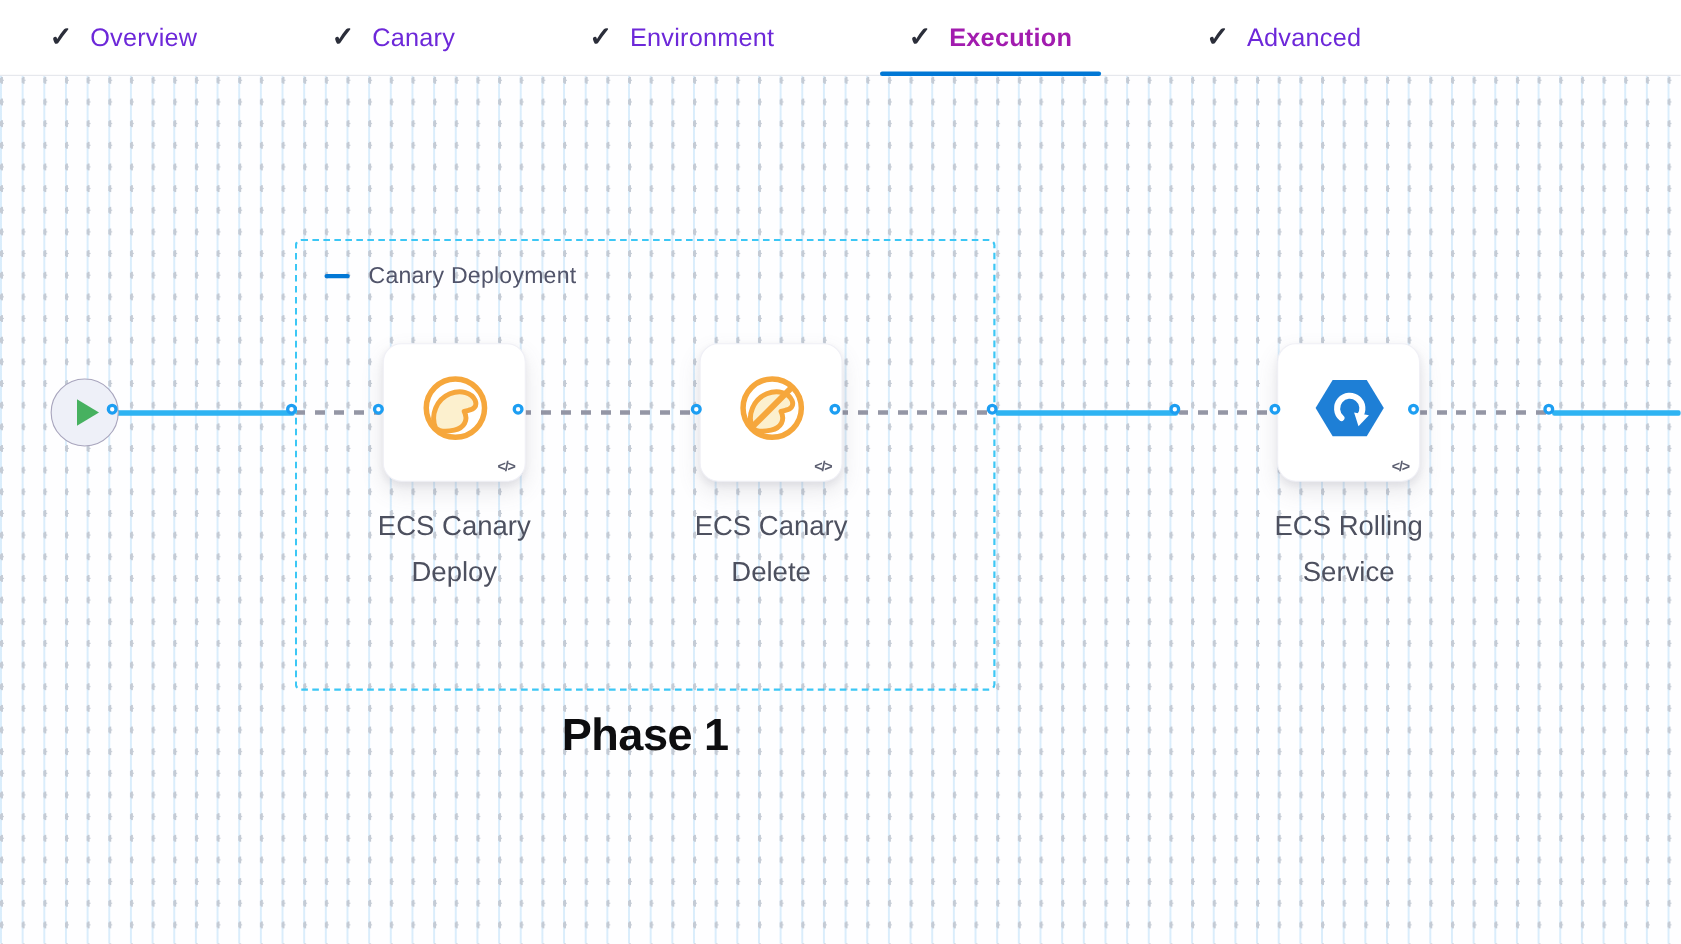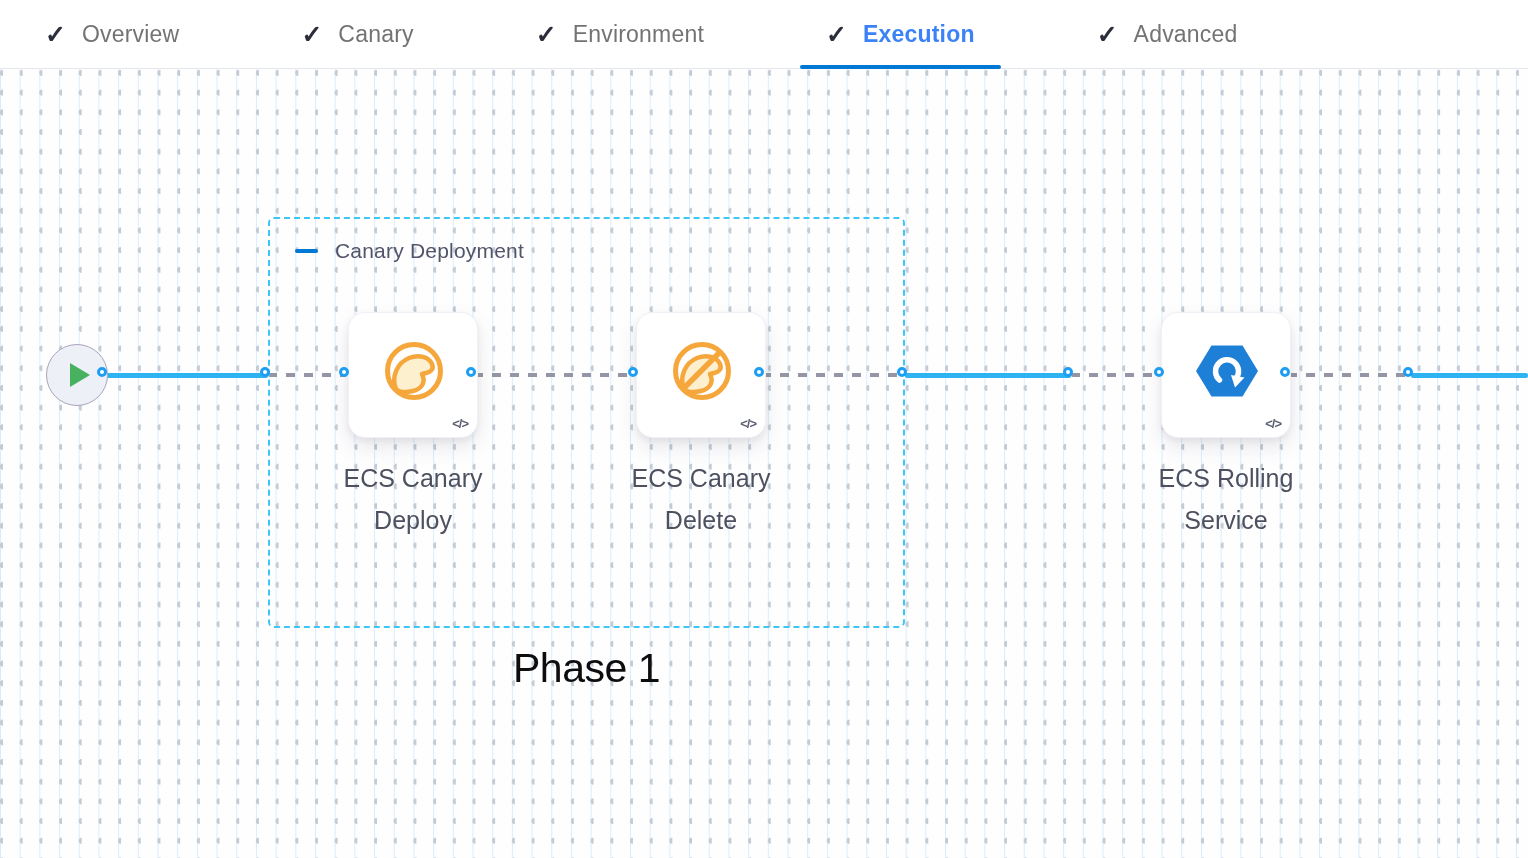--- a/index.html
+++ b/index.html
@@ -7,22 +7,22 @@
     font-family:"Liberation Sans", sans-serif; background:#fff; }
   .app { position:relative; width:1528px; height:858px; }
 
   
   .tabbar { position:absolute; top:0; left:0; width:100%; height:69px;
     background:#fff; border-bottom:1px solid #e4e6ec;
     display:flex; align-items:stretch; padding-left:19px; gap:70px; z-index:20; }
   .tab { position:relative; display:flex; align-items:center; gap:16px;
     padding:0 26px; cursor:pointer; }
   .tab .check { color:#2b2e3a; font-size:25px; font-weight:700; line-height:1; }
-  .tab .tab-label { color:#737373; font-size:23px; font-weight:500; letter-spacing:.2px; }
-  .tab.active .tab-label { font-weight:700; color:#3b82f6; }
+  .tab .tab-label { color:#6d28d9; font-size:23px; font-weight:500; letter-spacing:.2px; }
+  .tab.active .tab-label { font-weight:700; color:#a21caf; }
   .tab .underline { position:absolute; left:0; right:0; bottom:-1px; height:4px;
     background:#0278d5; border-radius:2px; }
 
   
   .canvas { position:absolute; top:69px; left:0; width:1528px; height:789px;
     background-color:#fefeff;
     background-image:
       radial-gradient(ellipse 1.6px 3.2px at 1.6px 4px, #c4cbd5 96%, rgba(0,0,0,0)),
       linear-gradient(to right, rgba(150,205,245,0.35) 1.4px, rgba(0,0,0,0) 1.4px);
     background-size: 19.7px 19.7px, 19.7px 100%; }
@@ -58,21 +58,21 @@
     box-shadow:0 3px 6px rgba(40,41,61,.06), 0 9px 20px rgba(96,97,112,.14);
     z-index:5; cursor:pointer; }
   .step-card .step-icon { position:absolute; left:33px; top:26px; }
   .code-badge { position:absolute; right:9px; bottom:6px; font-size:13px;
     font-weight:700; color:#5b5e70; letter-spacing:-1px; }
 
   .step-label { position:absolute; top:388px; width:190px; text-align:center;
     font-size:25px; line-height:42px; color:#4d505f; z-index:4; }
 
   .phase-label { position:absolute; top:576px; text-align:center;
-    font-size:41px; font-weight:400; color:#0d0d0f; letter-spacing:-.5px; z-index:4; }
+    font-size:41px; font-weight:700; color:#0d0d0f; letter-spacing:-.5px; z-index:4; }
 </style>
 </head>
 <body>
 
 <div class="app">
 
   <header class="tabbar">
     <div class="tab">
       <span class="check">✓</span>
       <span class="tab-label">Overview</span>

